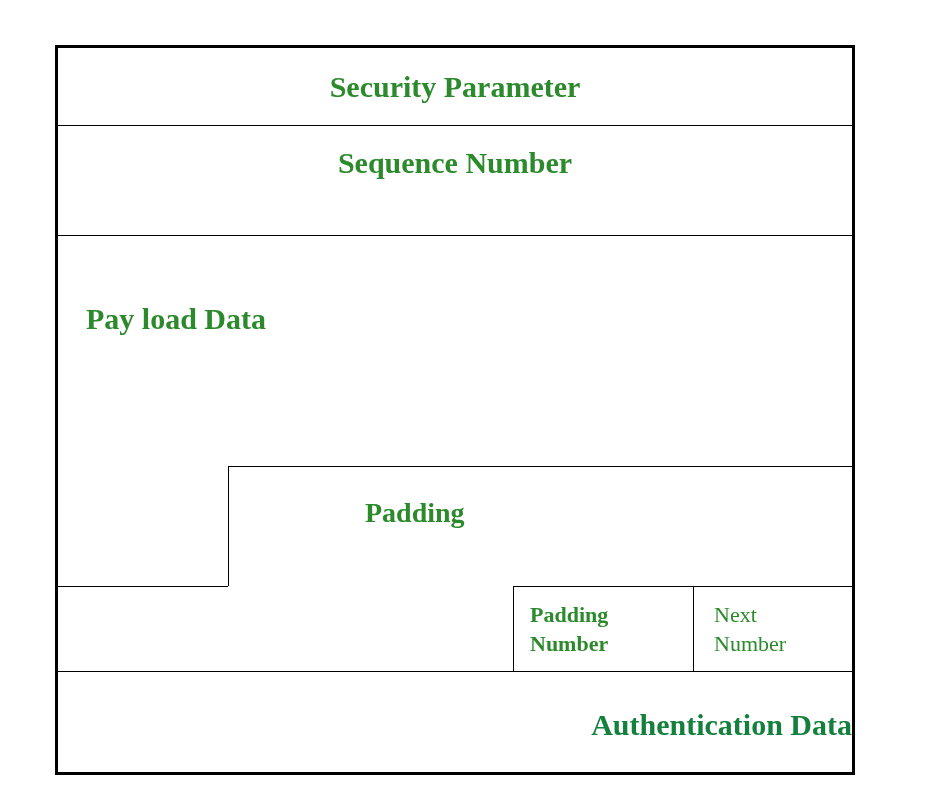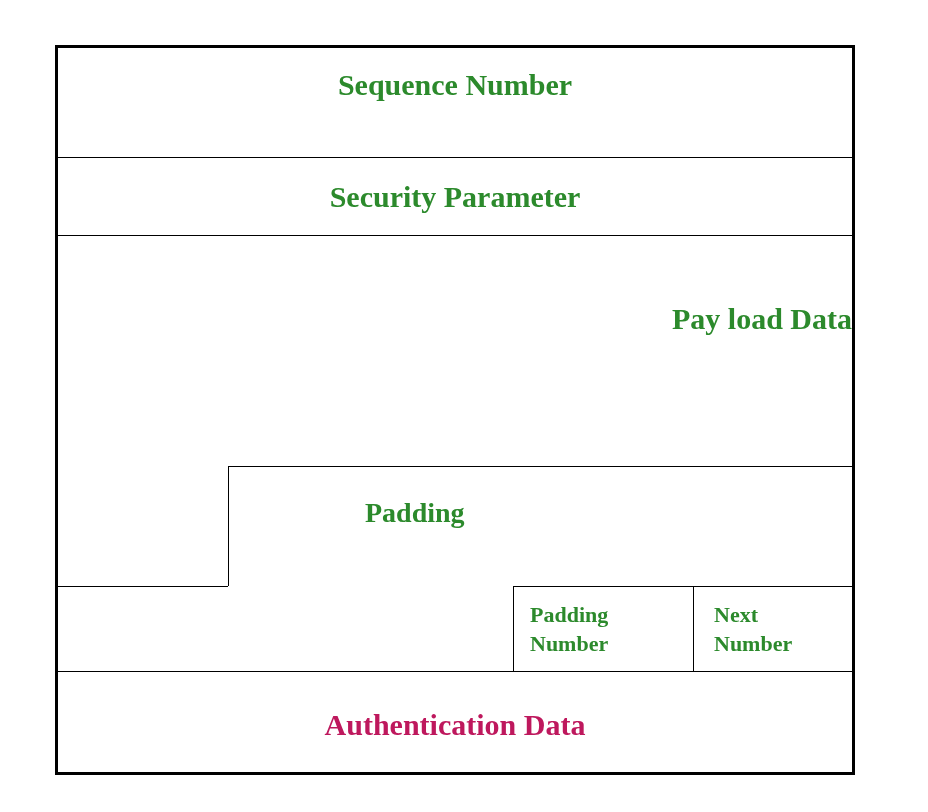--- a/index.html
+++ b/index.html
@@ -28,21 +28,21 @@
   .seq-num{
     height:110px;
     border-bottom:1px solid #000;
     font-size:30px;
     padding-top:20px;
     text-align:center;
   }
   .payload{
     height:230px;
     font-size:30px;
-    display:flex;align-items:flex-start;justify-content:flex-end;
+    display:flex;align-items:flex-start;justify-content:flex-start;
     padding-top:66px;
     box-sizing:border-box;
     padding-left:28px;
   }
   .padding-row{
     height:120px;
     position:relative;
   }
   .padding-notch{
     position:absolute;
@@ -91,45 +91,45 @@
     position:absolute;
     left:635px;
     right:0;
     top:0;
     bottom:0;
     border-left:1px solid #000;
     border-top:1px solid #000;
     box-sizing:border-box;
     padding:14px 0 0 20px;
     font-size:22px;
-    font-weight:bold;
+    font-weight:normal;
     color:#2c8a2c;
     line-height:1.3;
   }
   .auth-data{
     height:100px;
-    display:flex;align-items:center;justify-content:center;
+    display:flex;align-items:center;justify-content:flex-end;
     font-size:30px;
     font-weight:bold;
-    color:#be185d;
+    color:#15803d;
     padding-top:6px;
     box-sizing:border-box;
   }
 </style>
 </head>
 <body>
 
 <div class="frame">
 
+  <div class="row sec-param">
+    <span>Security Parameter</span>
+  </div>
+
   <div class="row seq-num">
     <span>Sequence Number</span>
-  </div>
-
-  <div class="row sec-param">
-    <span>Security Parameter</span>
   </div>
 
   <div class="row payload">
     <span>Pay load Data</span>
   </div>
 
   <div class="row padding-row">
     <div class="padding-notch">
       <span>Padding</span>
     </div>

